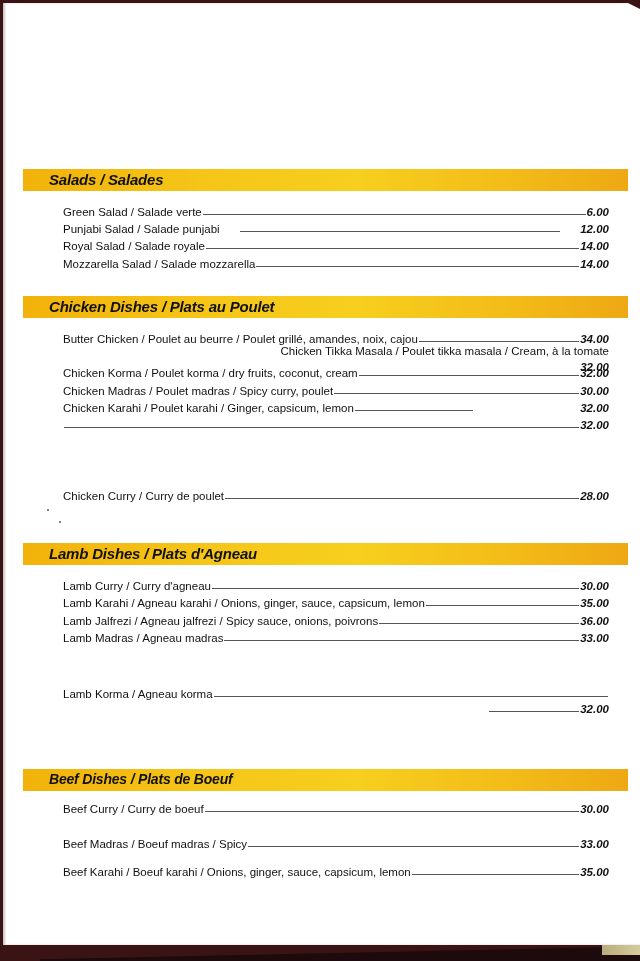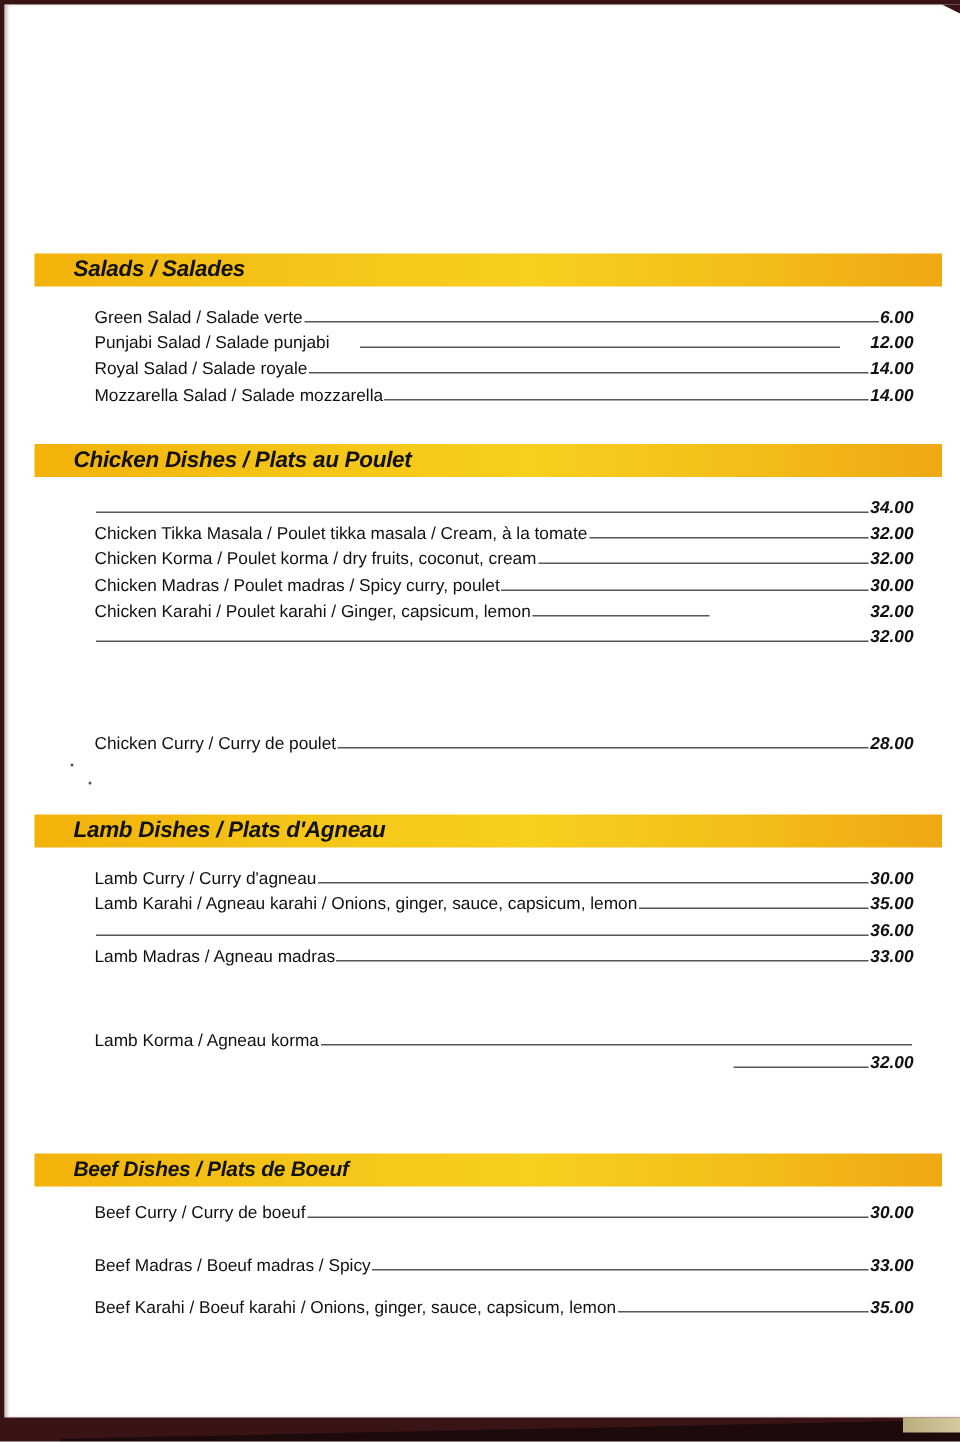--- a/index.html
+++ b/index.html
@@ -90,24 +90,25 @@
       </div>
     </div>
   </div>
 
   <div class="section" style="top:293px;text-align:center;">
     <div class="band">
       <span class="band-title">Chicken Dishes / Plats au Poulet</span>
     </div>
     <div class="items">
       <div class="item" style="top:10px;">
+        <span class="item-name">Butter Chicken / Poulet au beurre / Poulet grillé, amandes, noix, cajou</span>
         <span class="leader"></span>
         <span class="item-price">34.00</span>
       </div>
-      <div class="item" style="top:27px;">
+      <div class="item" style="top:27px;flex-direction:column;">
         <span class="item-name">Chicken Tikka Masala / Poulet tikka masala / Cream, à la tomate</span>
         <span class="leader"></span>
         <span class="item-price">32.00</span>
       </div>
       <div class="item" style="top:44px;">
         <span class="item-name">Chicken Korma / Poulet korma / dry fruits, coconut, cream</span>
         <span class="leader"></span>
         <span class="item-price">32.00</span>
       </div>
       <div class="item" style="top:62px;">
@@ -145,20 +146,21 @@
         <span class="item-name">Lamb Curry / Curry d'agneau</span>
         <span class="leader"></span>
         <span class="item-price">30.00</span>
       </div>
       <div class="item" style="top:27px;">
         <span class="item-name">Lamb Karahi / Agneau karahi / Onions, ginger, sauce, capsicum, lemon</span>
         <span class="leader"></span>
         <span class="item-price">35.00</span>
       </div>
       <div class="item" style="top:45px;">
+        <span class="item-name">Lamb Jalfrezi / Agneau jalfrezi / Spicy sauce, onions, poivrons</span>
         <span class="leader"></span>
         <span class="item-price">36.00</span>
       </div>
       <div class="item" style="top:62px;">
         <span class="item-name">Lamb Madras / Agneau madras</span>
         <span class="leader"></span>
         <span class="item-price">33.00</span>
       </div>
       <div class="ghost" style="left:530px; top:80px; width:32px;">— —</div>
       <div class="item" style="top:118px;">

